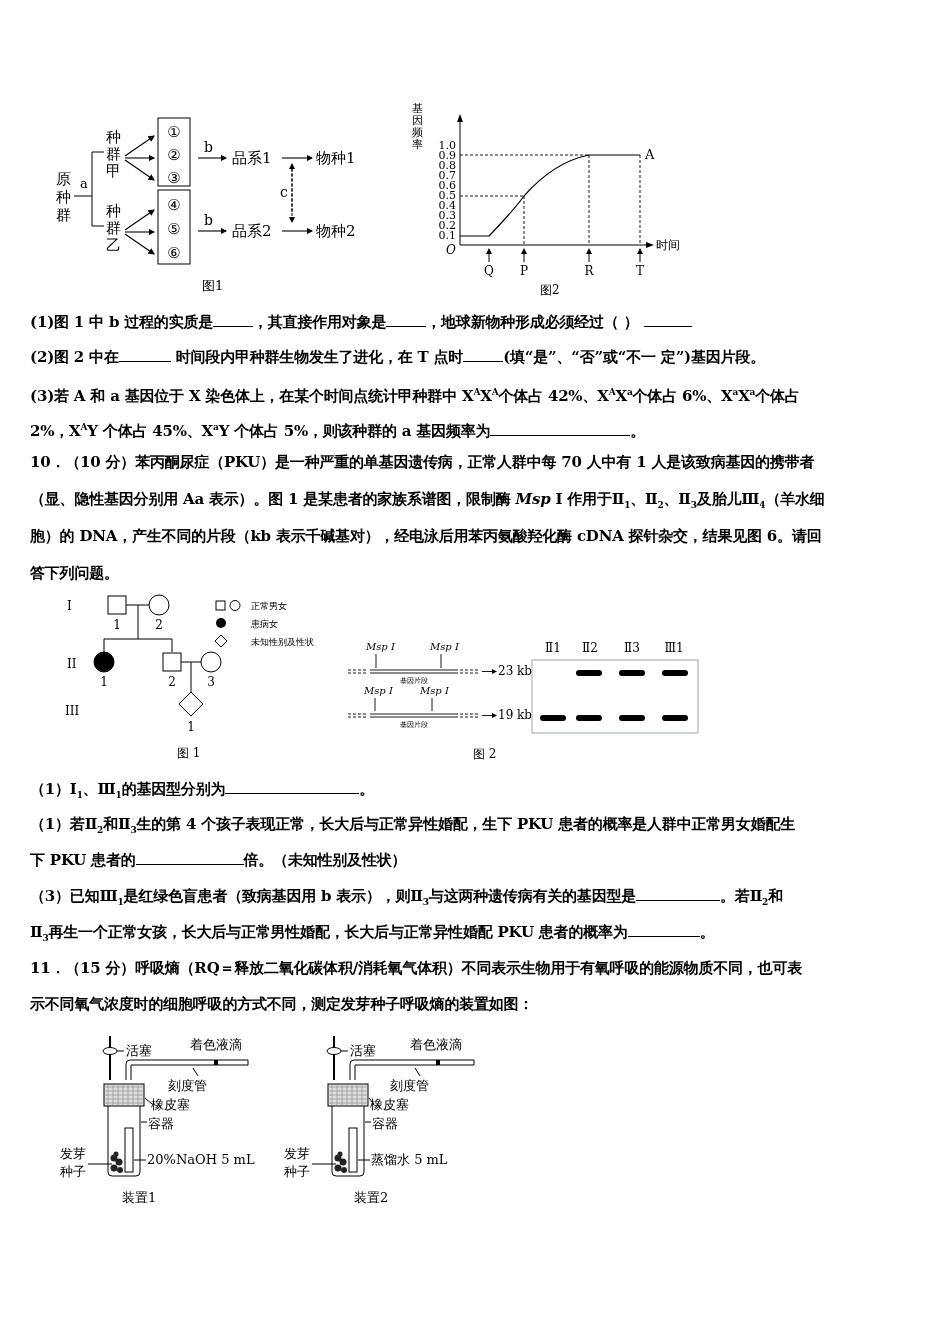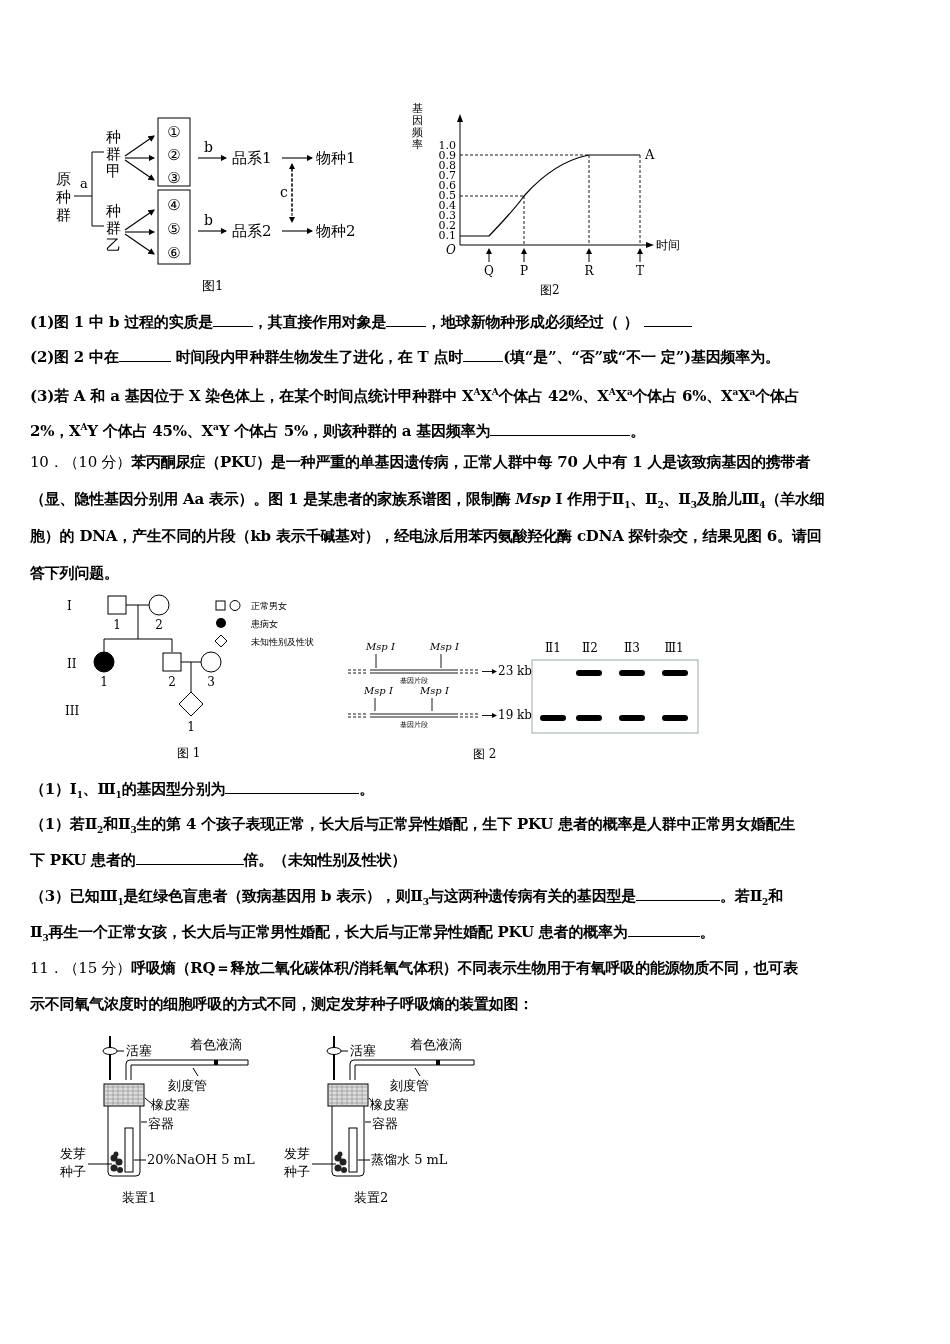--- a/index.html
+++ b/index.html
@@ -1,21 +1,21 @@
 <!DOCTYPE html>
 <html><head>
 <meta charset="utf-8">
 <style>
   html,body{margin:0;padding:0;background:#fff;}
   body{width:950px;height:1344px;position:relative;overflow:hidden;font-family:"DejaVu Serif","Liberation Serif",serif;color:#000;}
   .abs{position:absolute;}
   .line{position:absolute;left:30px;font-size:15px;font-weight:bold;white-space:nowrap;line-height:20px;letter-spacing:-0.2px;}
   .blank{display:inline-block;border-bottom:1.5px solid #000;height:14px;vertical-align:baseline;}
   sup,sub{font-size:9px;}
-  .qnum{font-weight:normal;}
+  .qnum{font-weight:bold;}
   .fig text{font-family:"DejaVu Serif","Liberation Serif",serif;}
 </style>
 </head>
 <body>
 
 <svg class="abs fig" style="left:50px;top:112px" width="320" height="185" viewBox="0 0 320 185">
   <g font-size="15">
     <text x="6" y="72">原</text>
     <text x="6" y="90">种</text>
     <text x="6" y="108">群</text>
@@ -126,21 +126,21 @@
     <text x="185" y="175">R</text>
     <text x="236" y="175">T</text>
   </g>
   <text x="136" y="194" font-size="12">图2</text>
 </svg>
 
 <div class="line" style="top:312px">
   <span>(1)图 1 中 b 过程的实质是</span><span class="blank" style="width:40px"></span><span>，其直接作用对象是</span><span class="blank" style="width:40px"></span><span>，地球新物种形成必须经过（ ）</span> <span class="blank" style="width:48px"></span>
 </div>
 <div class="line" style="top:347px">
-  <span>(2)图 2 中在</span><span class="blank" style="width:52px"></span> <span>时间段内甲种群生物发生了进化，在 T 点时</span><span class="blank" style="width:40px"></span><span>(填“是”、“否”或“不一 定”)基因频率为。</span>
+  <span>(2)图 2 中在</span><span class="blank" style="width:52px"></span> <span>时间段内甲种群生物发生了进化，在 T 点时</span><span class="blank" style="width:40px"></span><span>(填“是”、“否”或“不一 定”)基因片段。</span>
 </div>
 <div class="line" style="top:382px">
   <span>(3)若 A 和 a 基因位于 X 染色体上，在某个时间点统计甲种群中 X</span><sup>A</sup>X<sup>A</sup><span>个体占 42%、X</span><sup>A</sup>X<sup>a</sup><span>个体占 6%、X</span><sup>a</sup>X<sup>a</sup><span>个体占</span>
 </div>
 <div class="line" style="top:417px">
   <span>2%，X</span><sup>A</sup><span>Y 个体占 45%、X</span><sup>a</sup><span>Y 个体占 5%，则该种群的 a 基因频率为</span><span class="blank" style="width:140px"></span><span>。</span>
 </div>
 
 <div class="line" style="top:452px">
   <span class="qnum">10．（10 分）</span><span>苯丙酮尿症（PKU）是一种严重的单基因遗传病，正常人群中每 70 人中有 1 人是该致病基因的携带者</span>

